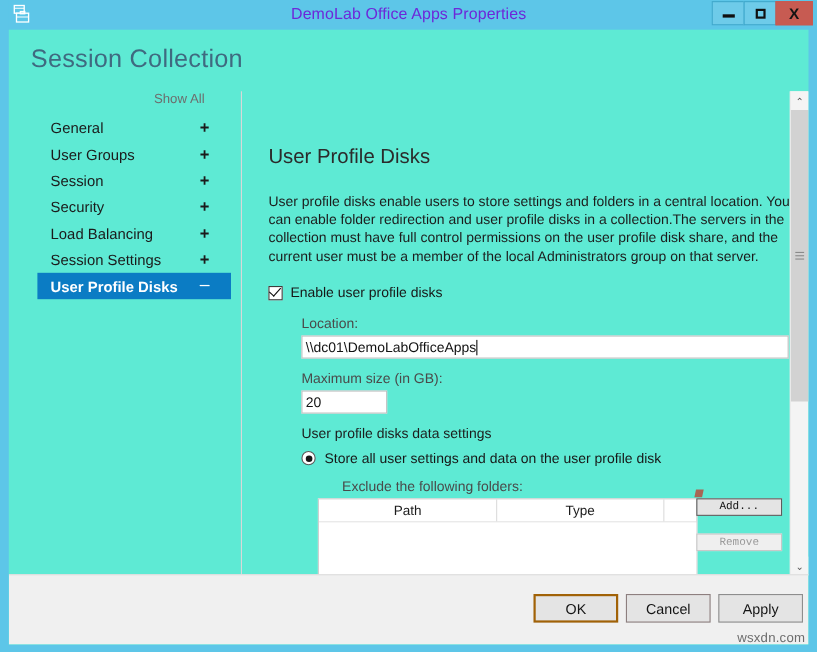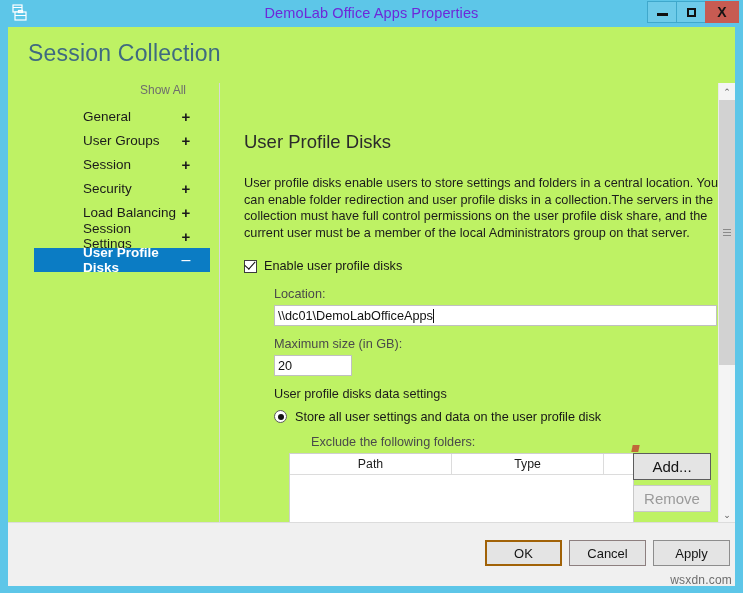--- a/index.html
+++ b/index.html
@@ -95,21 +95,21 @@
     color: #141414;
     line-height: 1;
     font-family: "Liberation Sans", sans-serif;
   }
 
   
   .dialog {
     position: relative;
     width: 727px;
     height: 559px;
-    background: #bef264;
+    background: #5eead4;
     box-sizing: border-box;
     overflow: hidden;
   }
 
   .collection-header {
     position: absolute;
     left: 20px;
     top: 13px;
     font-size: 23px;
     color: #3f6a80;
@@ -147,21 +147,21 @@
     display: flex;
     align-items: center;
     padding-left: 38px;
     padding-right: 16px;
     box-sizing: border-box;
     font-size: 13.5px;
     color: #1b1b1b;
     cursor: pointer;
     font-family: "Liberation Sans", sans-serif;
   }
-  .nav-item .label { flex: 1; margin-left: 37px; }
+  .nav-item .label { flex: 1; }
   .nav-item .exp {
     font-size: 15px;
     font-weight: bold;
     color: #1b1b1b;
     width: 12px;
     text-align: center;
     margin-right: 2px;
   }
   .nav-item.selected {
     background: #0b7cc4;
@@ -350,30 +350,30 @@
     cursor: pointer;
   }
   .grid-head .col.c1 { width: 162px; }
   .grid-head .col.c2 { width: 152px; }
   .grid-head .col.c3 { width: 29px; border-right: none; }
   .grid-body { height: 54px; background:#fff; }
 
   .sidebtn {
     position: absolute;
     width: 78px;
-    height: 27px;
-    box-sizing: border-box;
-    font-size: 15px;
+    height: 16px;
+    box-sizing: border-box;
+    font-size: 10px;
     display: flex;
     align-items: center;
     justify-content: center;
     background: #e4e4e4;
     border: 1px solid #a0a0a0;
     color: #141414;
-    font-family: Liberation Sans, sans-serif;
+    font-family: Liberation Mono, monospace;
     cursor: pointer;
   }
   .btn-add { left: 412px; top: 370px; border: 1px solid #5c5c5c; }
   .btn-remove { left: 412px; top: 402px; color: #9a9a9a; background:#efefef; border-color:#c8c8c8; cursor: default; }
 
   .cursor-artifact {
     position: absolute;
     left: 411px;
     top: 362px;
     width: 7px;

